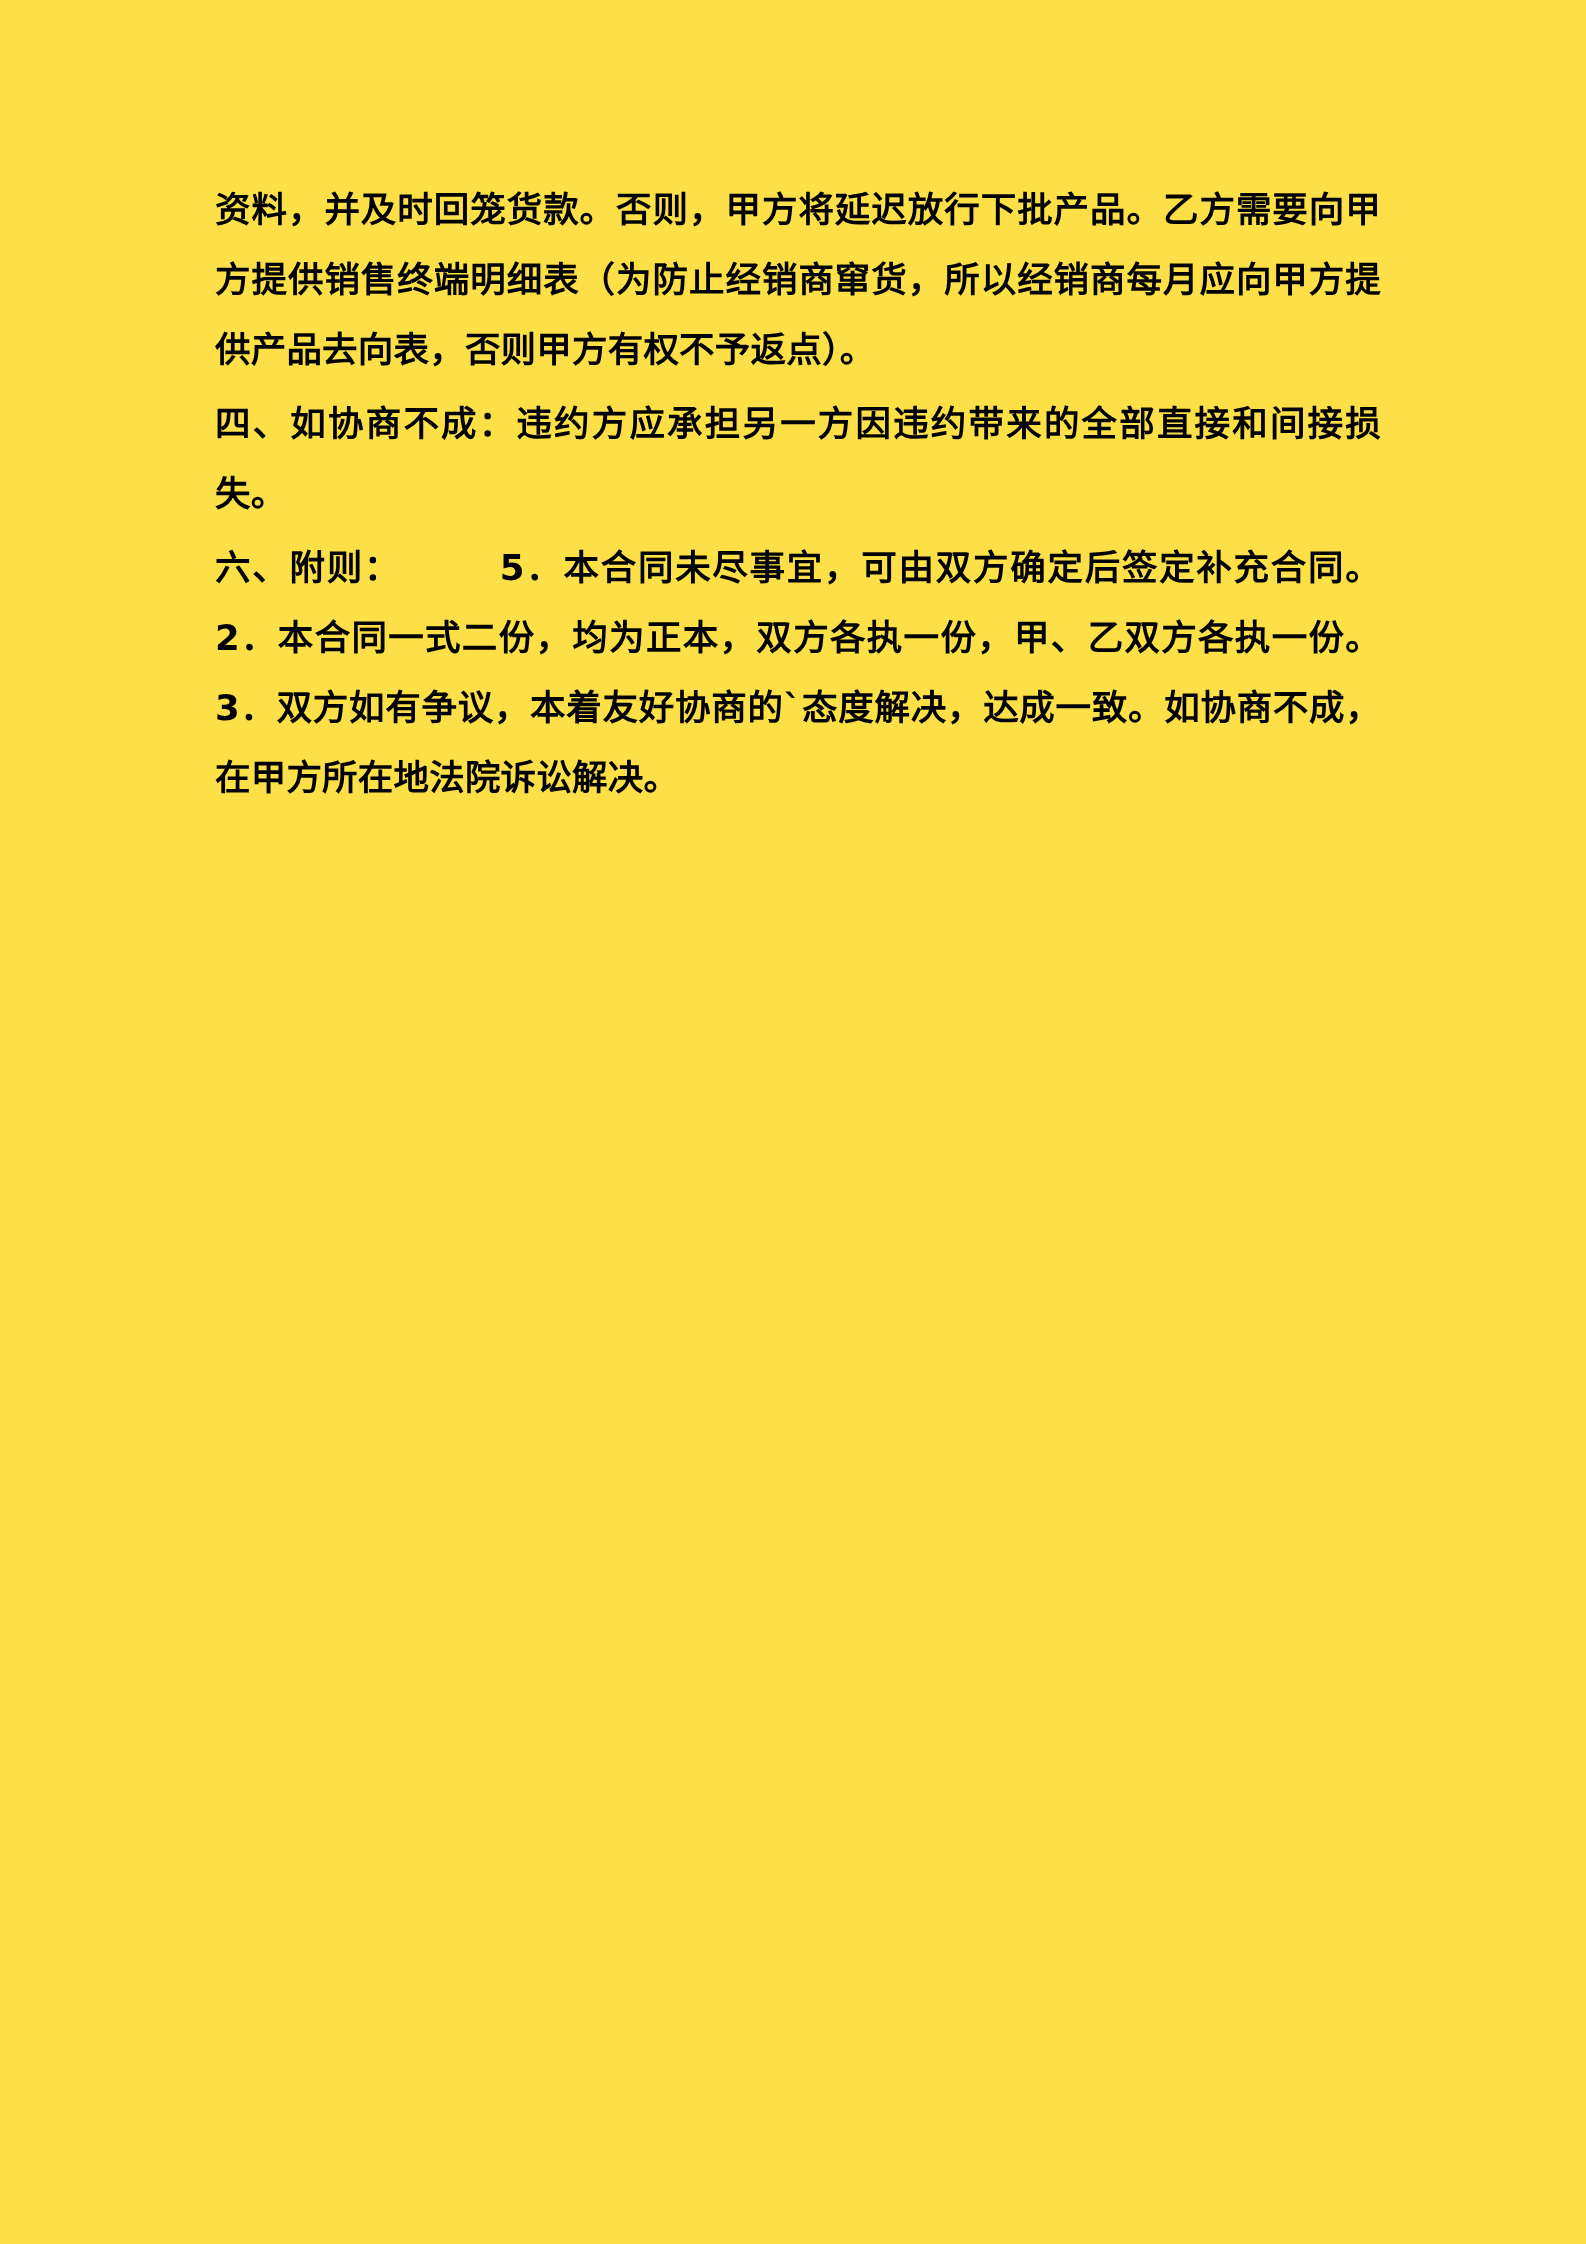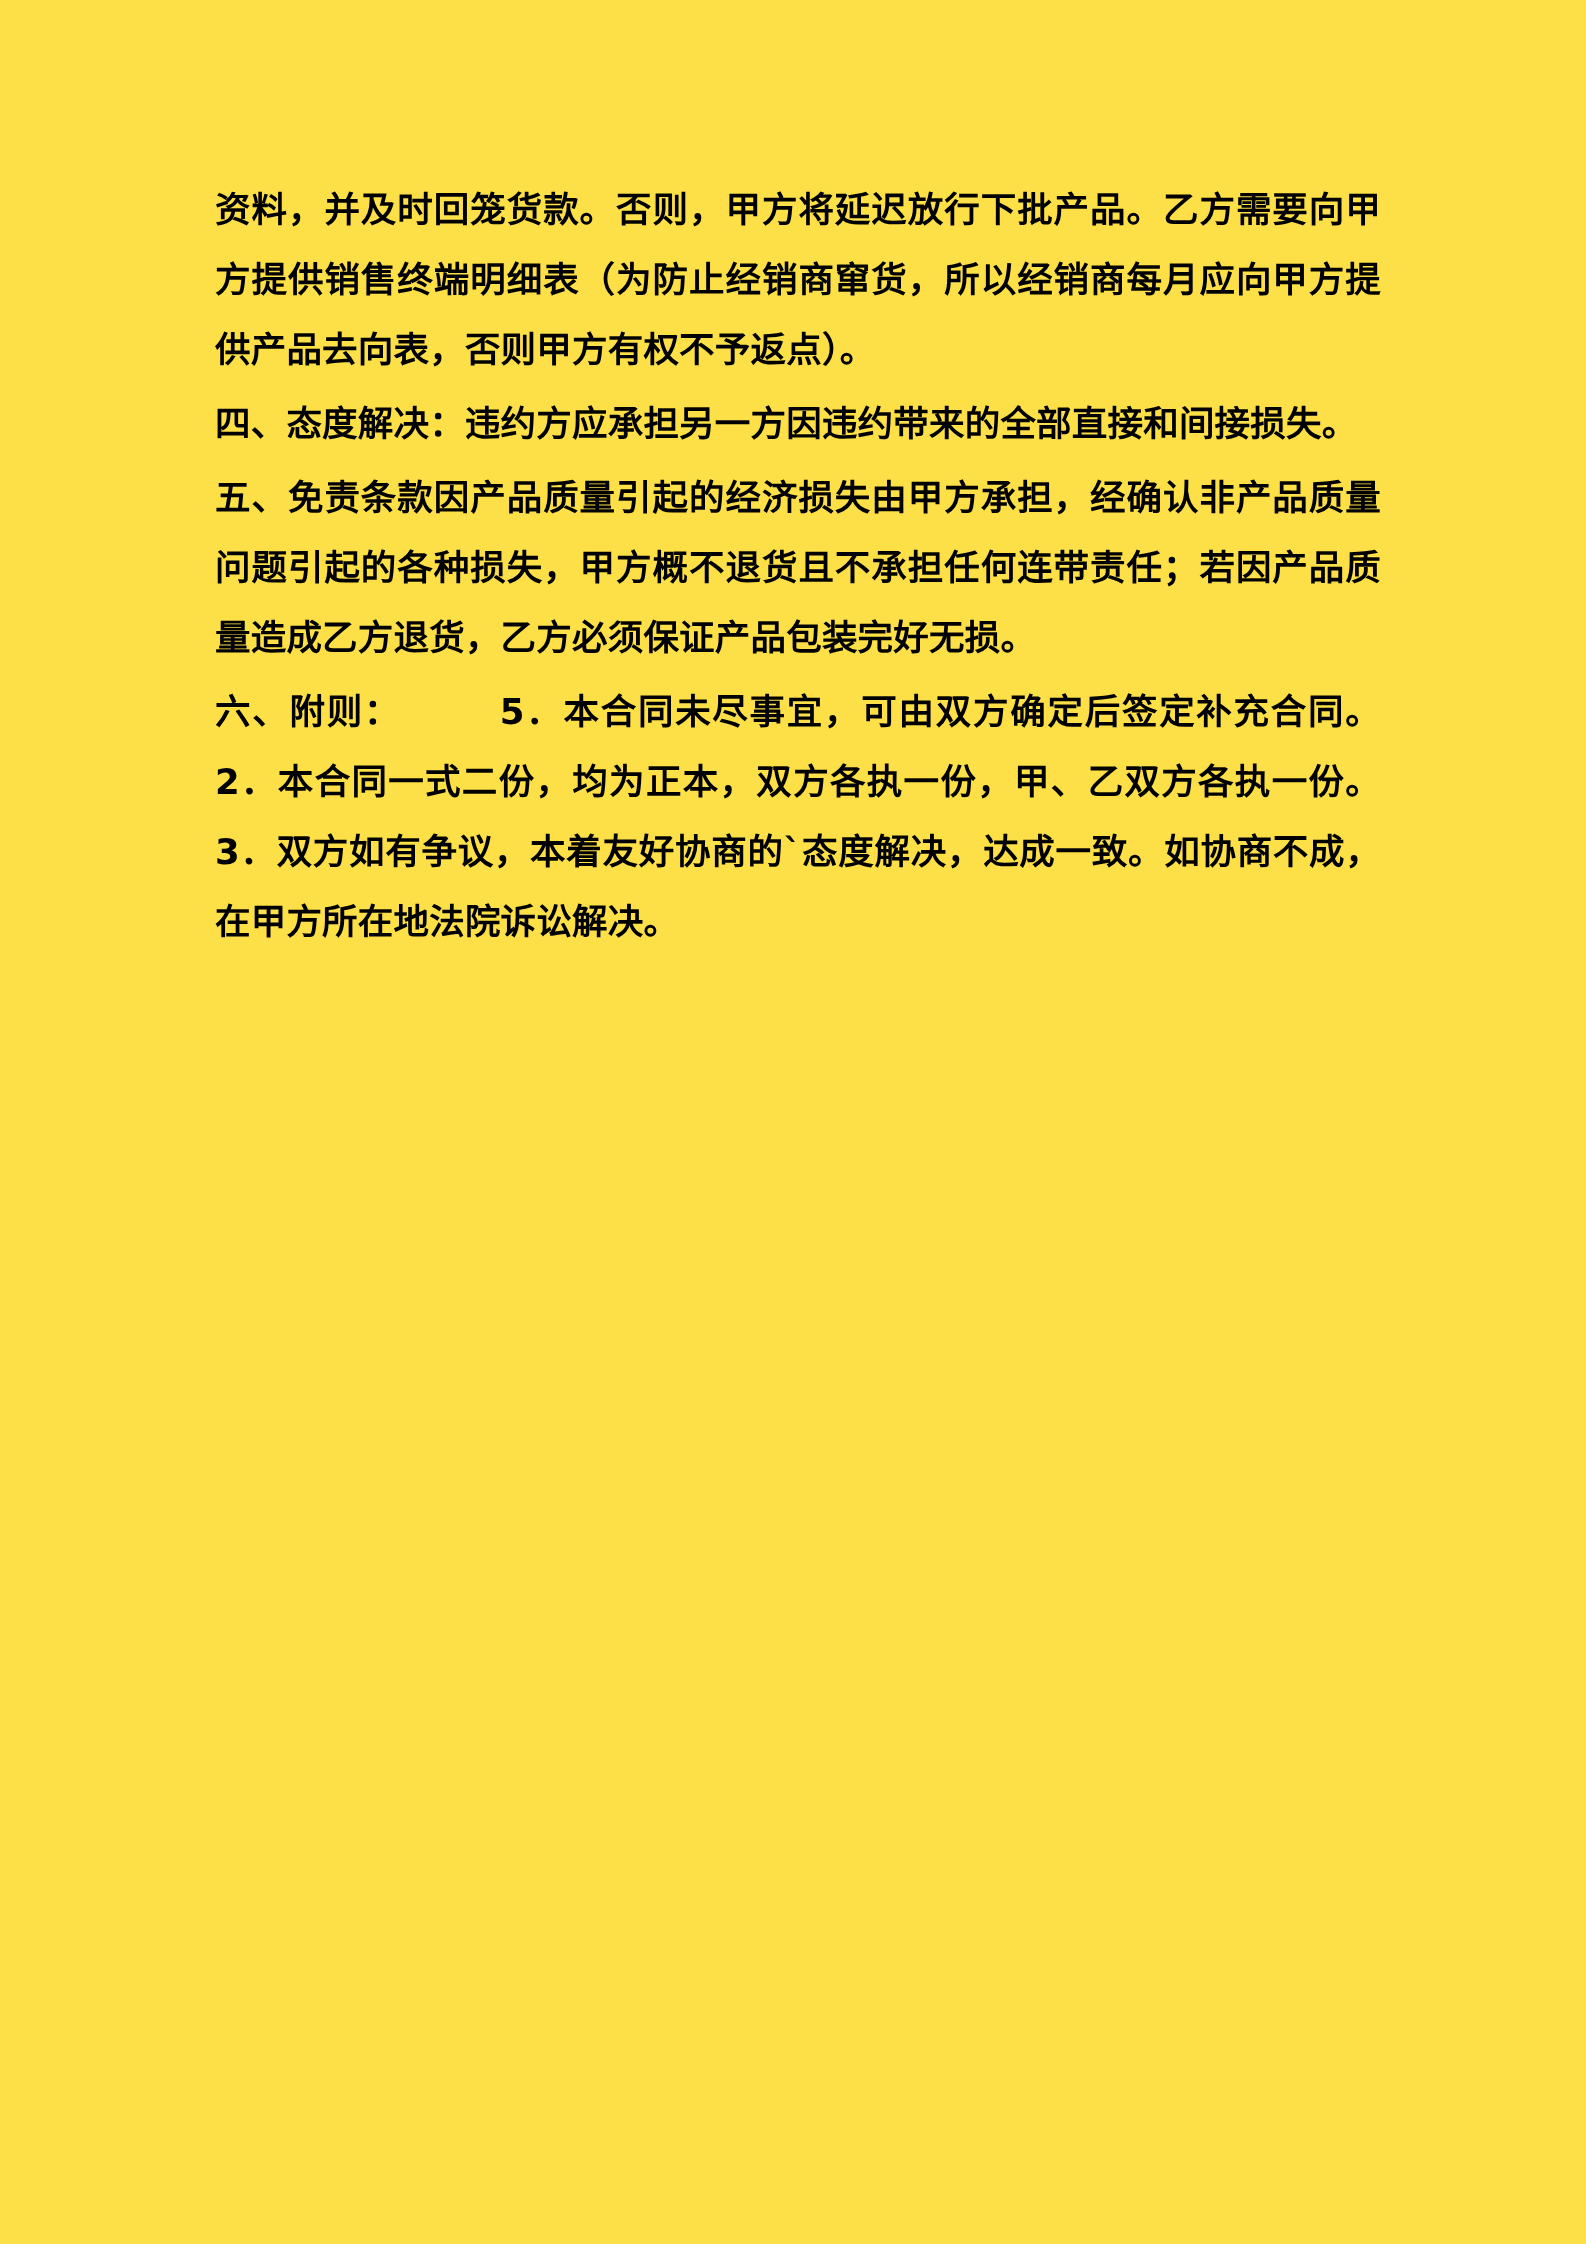--- a/index.html
+++ b/index.html
@@ -39,17 +39,16 @@
   .para:last-child {
     margin-bottom: 0;
   }
 </style>
 </head>
 <body>
 
 <div class="page">
   <div class="doc-body">
     <p class="para">资料，并及时回笼货款。否则，甲方将延迟放行下批产品。乙方需要向甲方提供销售终端明细表（为防止经销商窜货，所以经销商每月应向甲方提供产品去向表，否则甲方有权不予返点）。</p>
-    <p class="para">四、态度解决：违约方应承担另一方因违约带来的全部直接和间接损失。</p>
-    <p class="para">五、免责条款因产品质量引起的经济损失由甲方承担，经确认非产品质量问题引起的各种损失，甲方概不退货且不承担任何连带责任；若因产品质量造成乙方退货，乙方必须保证产品包装完好无损。</p>
+    <p class="para">四、如协商不成：违约方应承担另一方因违约带来的全部直接和间接损失。</p>
     <p class="para">六、附则：       5．本合同未尽事宜，可由双方确定后签定补充合同。       2．本合同一式二份，均为正本，双方各执一份，甲、乙双方各执一份。        3．双方如有争议，本着友好协商的`态度解决，达成一致。如协商不成，在甲方所在地法院诉讼解决。</p>
   </div>
 </div>
 
 </body></html>

